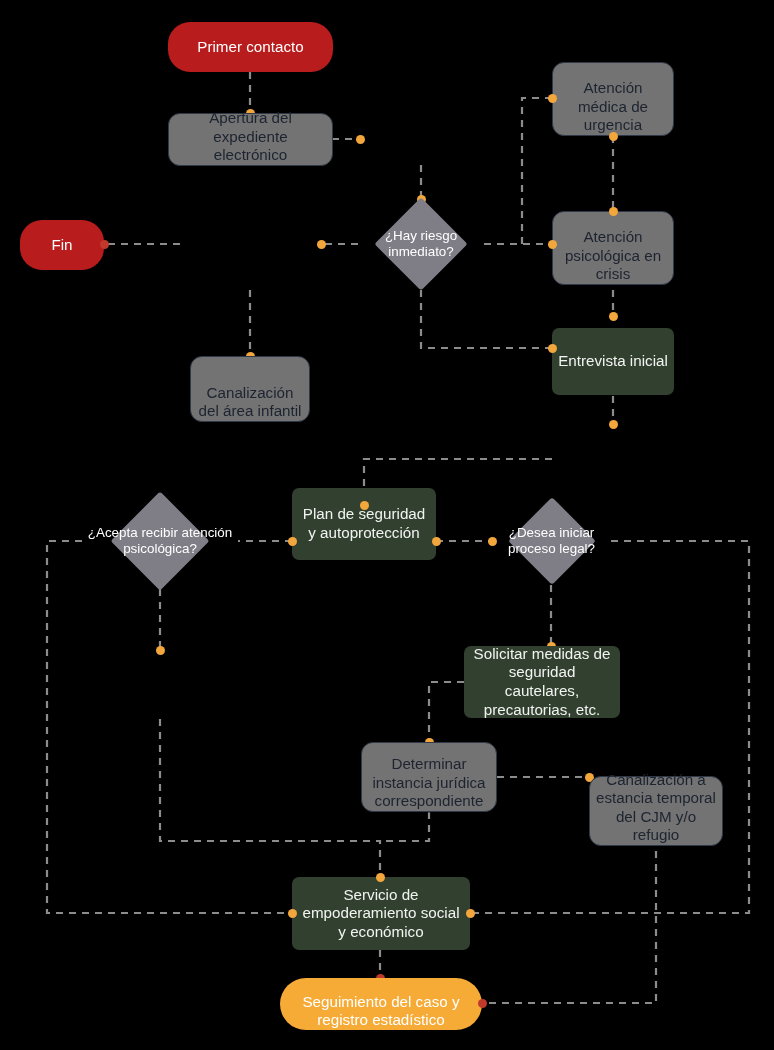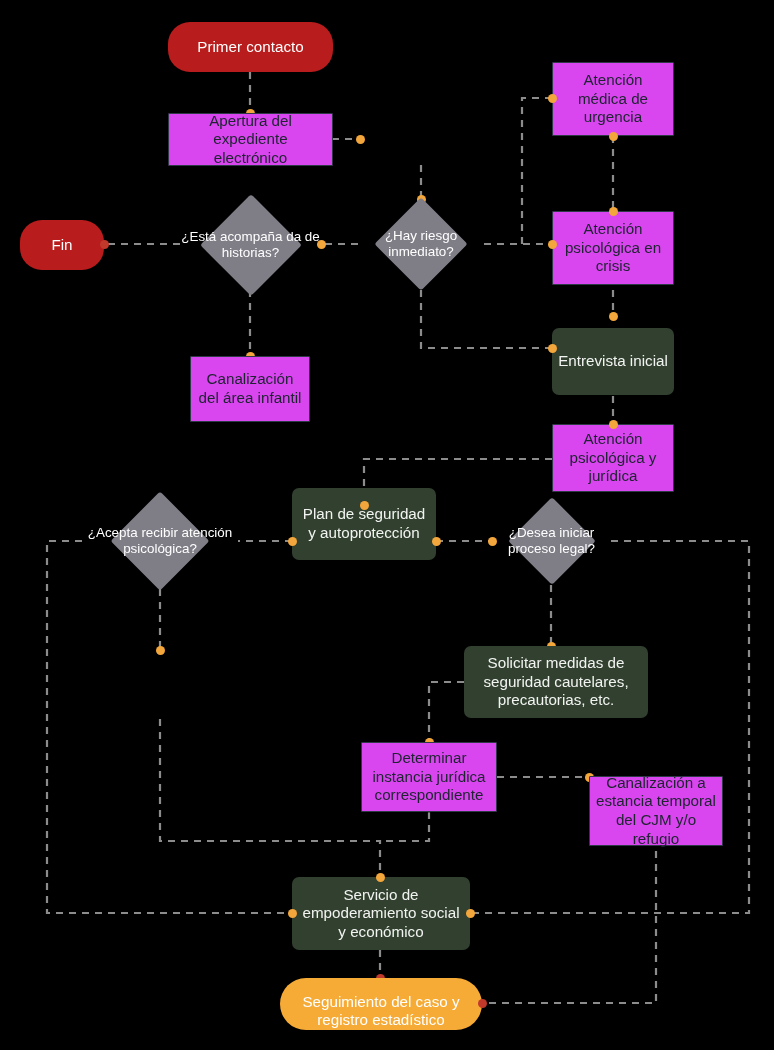--- a/index.html
+++ b/index.html
@@ -2,22 +2,22 @@
 <html><head>
 <meta charset="utf-8">
 <style>
   html,body{margin:0;padding:0;background:#000;}
   body{font-family:"Liberation Sans", sans-serif;}
   #canvas{position:relative;width:774px;height:1050px;background:#000000;overflow:hidden;}
   svg#edges{position:absolute;left:0;top:0;width:774px;height:1050px;}
   .node{position:absolute;box-sizing:border-box;display:flex;align-items:center;
         justify-content:center;text-align:center;line-height:1.22;}
   .node span{display:block;padding:0 6px;}
-  .proc{background:#d946ef;color:#1d2430;border:1.6px solid #2f3846;border-radius:1px;
-        font-size:15.2px;box-shadow:0 1px 0 rgba(0,0,0,.4);}
+  .proc{background:#737373;color:#1d2430;border:1.6px solid #2f3846;border-radius:12px;
+        font-size:15.2px;box-shadow:0 1px 0 rgba(0,0,0,.4);align-items:flex-end;}
   .green{background:#31402f;color:#f2f4f1;border-radius:7px;font-size:15.2px;}
   .term{background:#b91c1c;color:#ffffff;border-radius:22px;font-size:15.2px;}
   .termbig{background:#f6ab36;color:#ffffff;border-radius:26px;font-size:15.2px;align-items:flex-end;}
   .diamond-wrap{position:absolute;}
   .diamond-bg{position:absolute;left:50%;top:50%;background:#7f7d86;
         transform:translate(-50%,-50%) rotate(45deg);border-radius:3px;}
   .diamond-txt{position:absolute;left:0;top:0;width:100%;height:100%;display:flex;
         align-items:center;justify-content:center;text-align:center;color:#fff;
         font-size:13.4px;line-height:1.17;}
   .dot{position:absolute;width:9px;height:9px;border-radius:50%;background:#f2a63b;}
@@ -93,24 +93,20 @@
   </div>
   <div class="dot" style="left:356px;top:135px;"></div>
 
   <div class="dot" style="left:416.5px;top:195px;"></div>
 
   <div class="diamond-wrap" style="left:358px;top:198px;width:126px;height:92px;">
     <div class="diamond-bg" style="width:66px;height:66px;"></div>
     <div class="diamond-txt">¿Hay riesgo inmediato?</div>
   </div>
 
-  <div class="diamond-wrap" style="left:180px;top:195px;width:141px;height:100px;">
-    <div class="diamond-bg" style="width:72px;height:72px;"></div>
-    <div class="diamond-txt">¿Está acompaña da de historias?</div>
-  </div>
   <div class="dot" style="left:317px;top:240px;"></div>
 
   <div class="node term" style="left:20px;top:220px;width:84px;height:50px;">
     <span>Fin</span>
   </div>
   <div class="dot red" style="left:100px;top:240px;"></div>
 
   <div class="dot" style="left:245.5px;top:352px;"></div>
   <div class="node proc" style="left:190px;top:356px;width:120px;height:66px;">
     <span>Canalización del área infantil</span>
@@ -127,23 +123,20 @@
   </div>
   <div class="dot" style="left:548px;top:240px;"></div>
   <div class="dot" style="left:608.5px;top:207px;"></div>
 
   <div class="node green" style="left:552px;top:316px;width:122px;height:67px;margin-top:12px;">
     <span>Entrevista inicial</span>
   </div>
   <div class="dot" style="left:548px;top:344px;"></div>
   <div class="dot" style="left:608.5px;top:312px;"></div>
 
-  <div class="node proc" style="left:552px;top:424px;width:122px;height:68px;">
-    <span>Atención psicológica y jurídica</span>
-  </div>
   <div class="dot" style="left:608.5px;top:420px;"></div>
 
   <div class="node green" style="left:292px;top:488px;width:144px;height:72px;">
     <span>Plan de seguridad y autoprotección</span>
   </div>
   <div class="dot" style="left:359.5px;top:501px;"></div>
   <div class="dot" style="left:288px;top:537px;"></div>
   <div class="dot" style="left:432px;top:537px;"></div>
 
   <div class="diamond-wrap" style="left:82px;top:493px;width:156px;height:96px;">
@@ -153,21 +146,21 @@
 
   <div class="diamond-wrap" style="left:492px;top:497px;width:119px;height:88px;">
     <div class="diamond-bg" style="width:62px;height:62px;"></div>
     <div class="diamond-txt">¿Desea iniciar proceso legal?</div>
   </div>
   <div class="dot" style="left:488px;top:537px;"></div>
 
   <div class="dot" style="left:155.5px;top:646px;"></div>
 
   <div class="dot" style="left:546.5px;top:642px;"></div>
-  <div class="node green" style="left:464px;top:646px;width:184px;height:72px;">
+  <div class="node green" style="left:464px;top:646px;width:156px;height:72px;">
     <span>Solicitar medidas de seguridad cautelares, precautorias, etc.</span>
   </div>
 
   <div class="dot" style="left:424.5px;top:738px;"></div>
   <div class="node proc" style="left:361px;top:742px;width:136px;height:70px;">
     <span>Determinar instancia jurídica correspondiente</span>
   </div>
   <div class="dot" style="left:585px;top:773px;"></div>
 
   <div class="node proc" style="left:589px;top:776px;width:134px;height:70px;">

